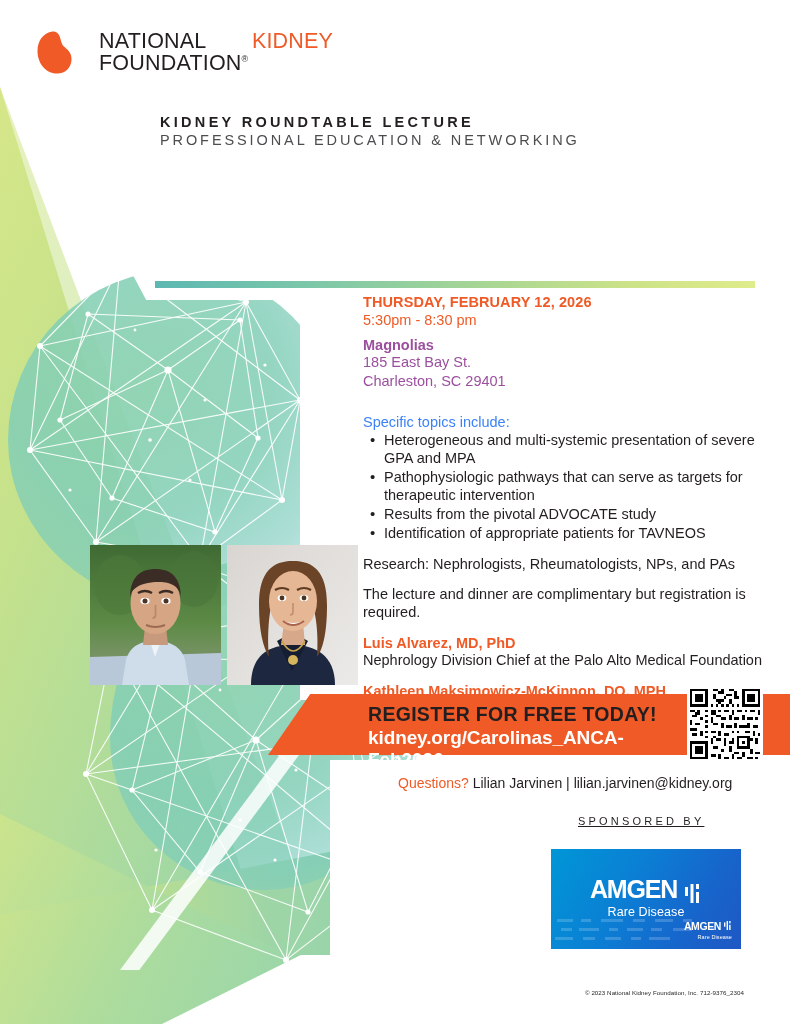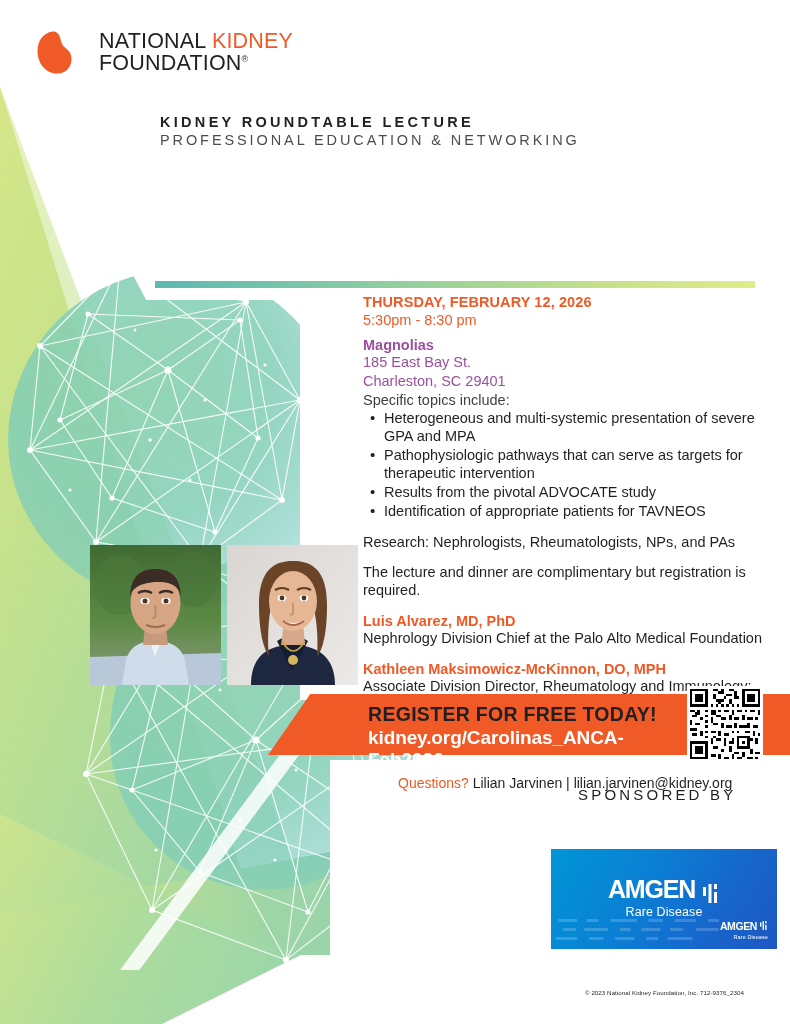--- a/index.html
+++ b/index.html
@@ -102,21 +102,21 @@
   .logo-wrap {
     position: absolute; left: 36px; top: 28px;
     display: flex; align-items: center; gap: 13px;
   }
   .logo-bean {
     position: relative; width: 50px; height: 50px;
   }
   .logo-bean svg { display:block; }
   .logo-text { line-height: 1.02; }
   .logo-line { font-size: 21.5px; font-weight: 400; letter-spacing: .2px; color: #231f20; }
-  .logo-line .kidney { color: #ef5a26; }
+  .logo-line .kidney { color: #ef5a26; margin-left: 40px; }
   .logo-reg { font-size: 9px; vertical-align: super; }
 
   
   .kicker-wrap { position: absolute; left: 160px; top: 114px; }
   .kicker1 {
     font-size: 14.5px; font-weight: bold; letter-spacing: 3.3px;
     color: #231f20;
   }
   .kicker2 {
     font-size: 14.5px; font-weight: 400; letter-spacing: 2.9px;
@@ -131,21 +131,21 @@
     position: absolute; left: 155px; top: 281px; width: 600px; height: 7px;
     background: linear-gradient(90deg, #5cb8b2 0%, #7fc8a8 28%, #a8d694 55%, #cde388 80%, #dfec8b 100%);
   }
 
   
   .body-col { position: absolute; left: 363px; top: 294px; width: 412px; }
   .ev-date { font-size: 14.5px; font-weight: bold; color: #ef5a26; letter-spacing: .1px; }
   .ev-time { font-size: 14.5px; color: #ef5a26; margin-top: 2px; }
   .ev-venue { font-size: 14.5px; font-weight: bold; color: #9b4f9e; margin-top: 9px; }
   .ev-addr { font-size: 14.5px; color: #9b4f9e; line-height: 1.28; }
-  .topics-lead { font-size: 14.5px; color: #404040; margin-top: 2px; }
+  .topics-lead { font-size: 14.5px; color: #3b82f6; margin-top: 24px; }
   ul.topics { list-style: none; margin: 2px 0 0 0; padding: 0; }
   ul.topics li {
     position: relative; font-size: 14.5px; color: #231f20;
     line-height: 1.24; padding-left: 21px; margin-bottom: 1px;
   }
   ul.topics li::before {
     content: "\2022"; position: absolute; left: 7px; top: -1px; font-size: 15px;
   }
   .audience { font-size: 14.5px; color: #231f20; margin-top: 13px; }
   .complimentary { font-size: 14.5px; color: #231f20; margin-top: 13px; line-height: 1.25; }
@@ -175,25 +175,25 @@
   .qr { position: absolute; left: 687px; top: 686px; width: 76px; height: 76px; background: #fff; }
   .qr svg { display: block; }
 
   .questions {
     position: absolute; left: 398px; top: 775px; font-size: 14px; color: #231f20;
   }
   .questions .q-lead { color: #ef5a26; }
 
   
   .sponsored-by {
-    position: absolute; left: 578px; top: 786px;
-    font-size: 15px; letter-spacing: 3.2px; color: #231f20; font-weight: 400;
+    position: absolute; left: 578px; top: 815px;
+    font-size: 11px; letter-spacing: 3.2px; color: #231f20; font-weight: 400; text-decoration: underline;
   }
   .amgen-card {
-    position: absolute; left: 551px; top: 849px; width: 226px; height: 100px;
+    position: absolute; left: 551px; top: 849px; width: 190px; height: 100px;
     background: linear-gradient(120deg, #0096d6 0%, #0b7fd4 40%, #1666cc 72%, #1f57c4 100%);
     overflow: hidden;
   }
   .amgen-main { position: absolute; left: 0; right: 0; top: 26px; text-align: center; }
   .amgen-word {
     display: inline-flex; align-items: center; gap: 8px;
     color: #fff; font-size: 25px; font-weight: bold; letter-spacing: -1.2px;
   }
   .amgen-mark { display: inline-block; width: 17px; height: 19px; }
   .amgen-sub { color: #fff; font-size: 12.5px; margin-top: 1px; letter-spacing: .1px; }

